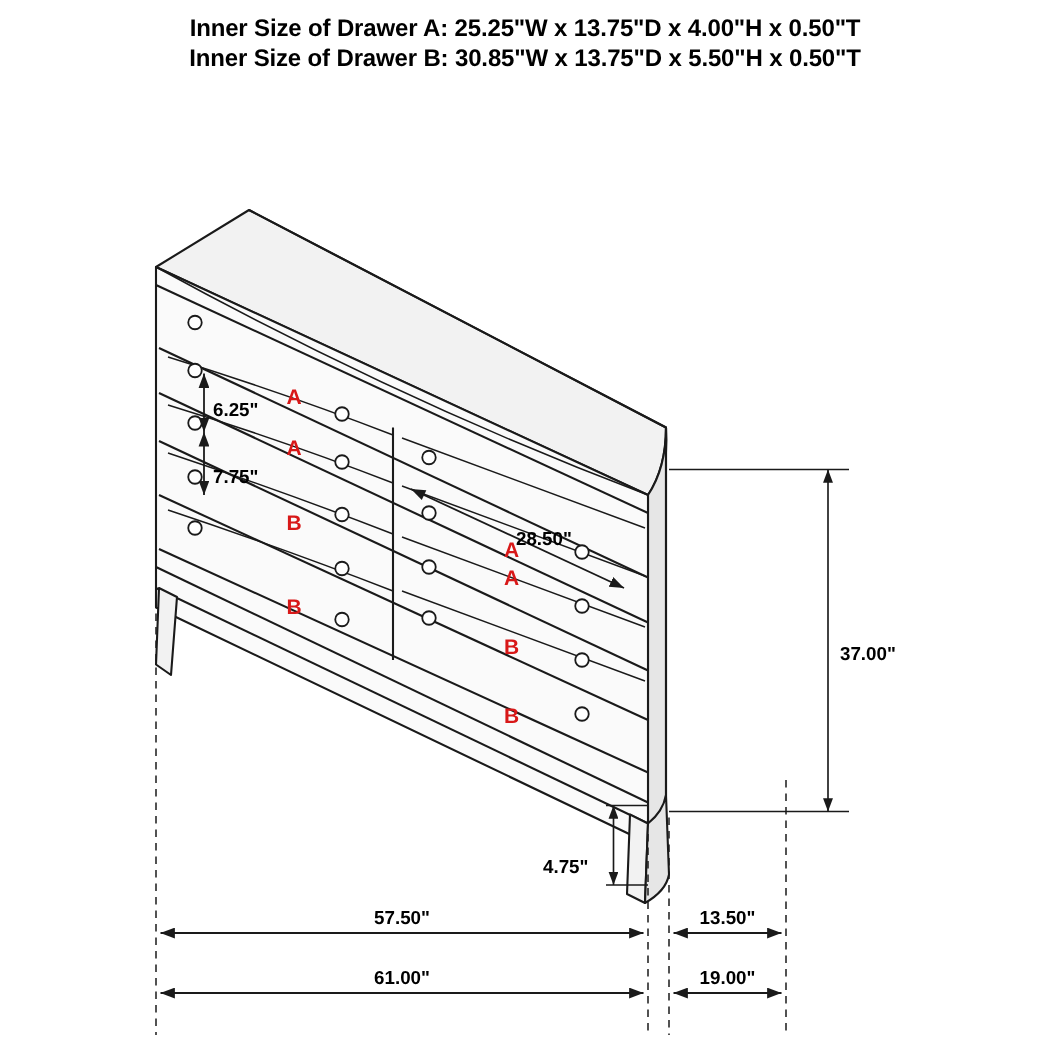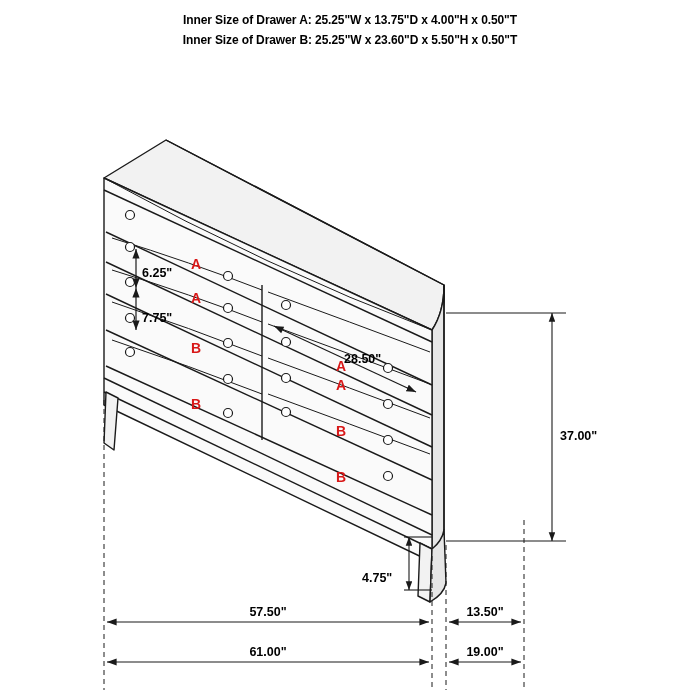--- a/index.html
+++ b/index.html
@@ -18,21 +18,21 @@
     position: relative;
     width: 700px;
     height: 700px;
   }
   .header {
     position: absolute;
     top: 10px;
     left: 0;
     width: 700px;
     text-align: center;
-    font-size: 12px;
+    font-size: 16px;
     font-weight: bold;
     color: #000;
     line-height: 20px;
     letter-spacing: -0.1px;
   }
   svg.diagram {
     position: absolute;
     top: 0;
     left: 0;
     width: 700px;
@@ -51,21 +51,21 @@
     fill: #d81818;
   }
 </style>
 </head>
 <body>
 
 <div id="stage">
 
   <div class="header">
     <div>Inner Size of Drawer A: 25.25"W x 13.75"D x 4.00"H x 0.50"T</div>
-    <div>Inner Size of Drawer B: 25.25"W x 23.60"D x 5.50"H x 0.50"T</div>
+    <div>Inner Size of Drawer B: 30.85"W x 13.75"D x 5.50"H x 0.50"T</div>
   </div>
 
   <svg class="diagram" viewBox="0 0 700 700">
 
     <g stroke="#1a1a1a" stroke-width="1.4" fill="none" stroke-linejoin="round">
 
       <path fill="#f2f2f2" d="M104,178 L166,140 L444,285 Q444,312 432,330 L104,178 Z"></path>
 
       <path d="M166,140 L444,285"></path>
       <path d="M444,285 Q446,320 432,332"></path>

